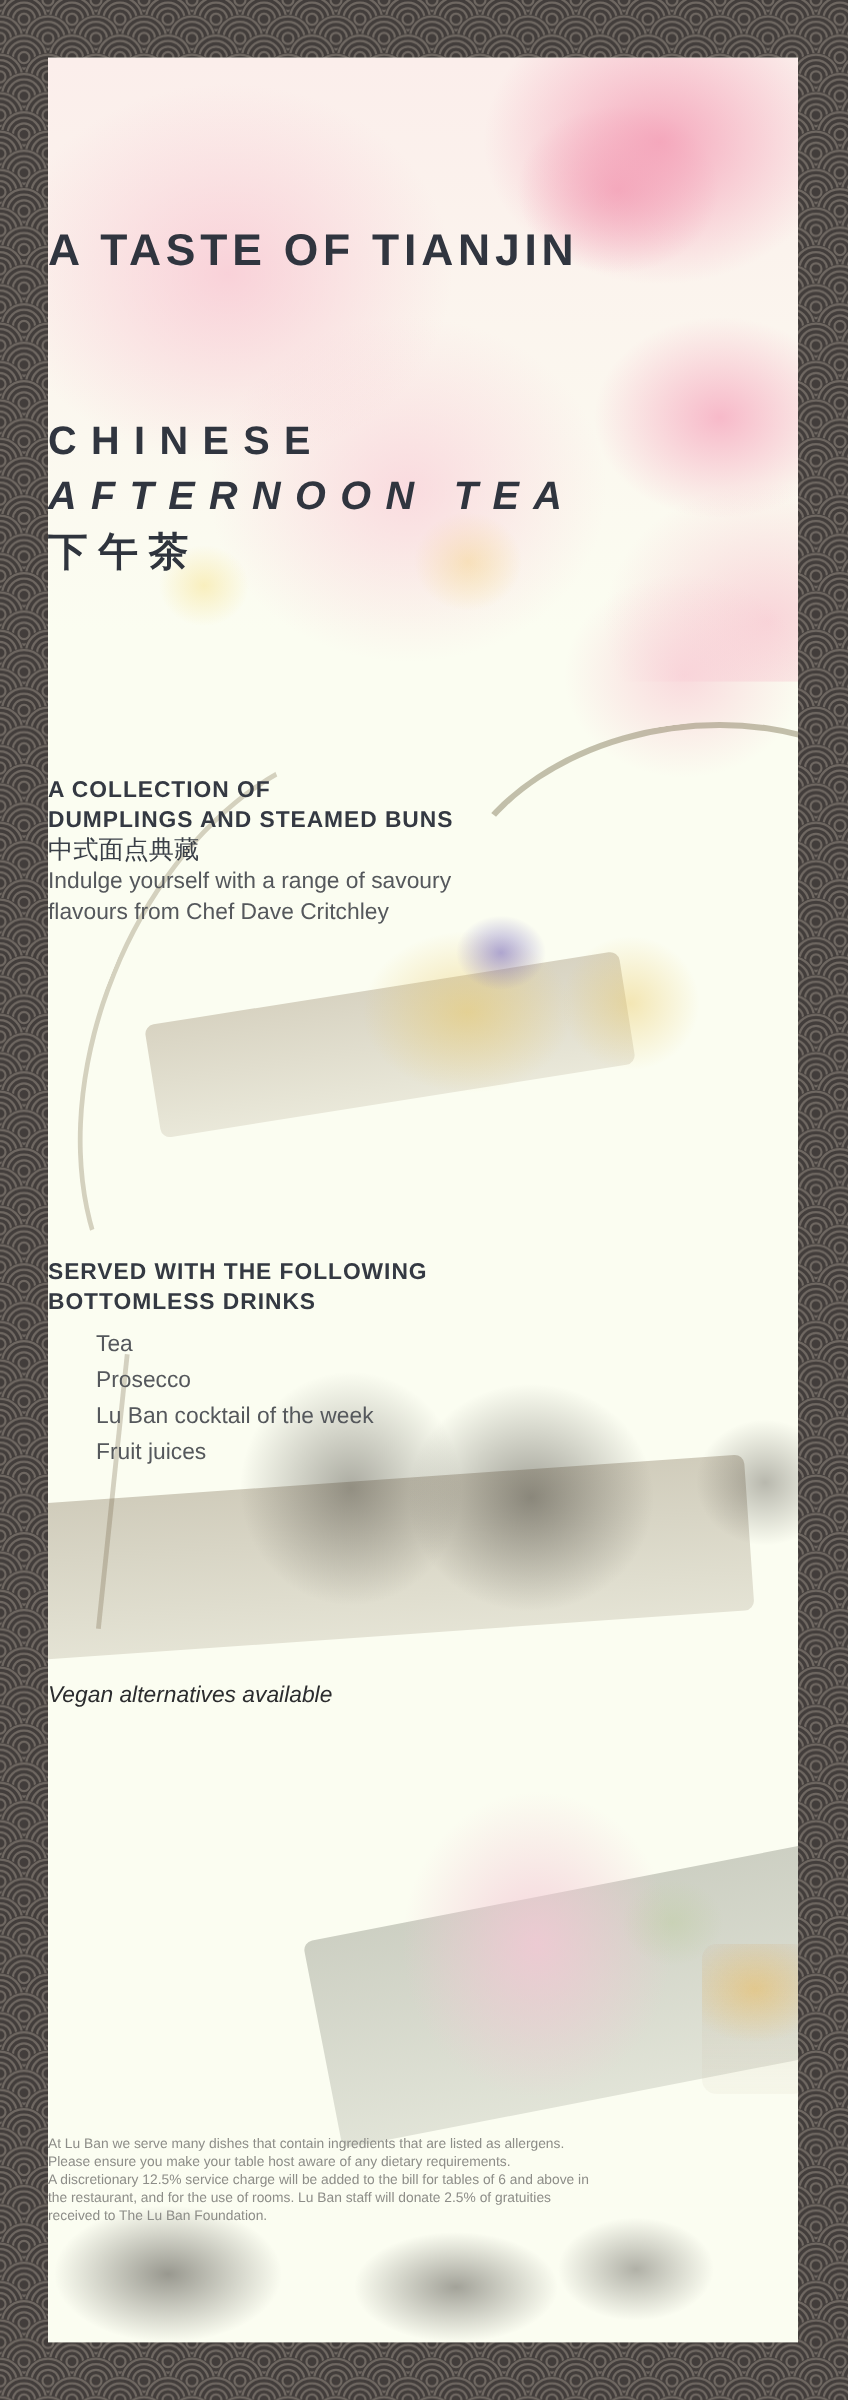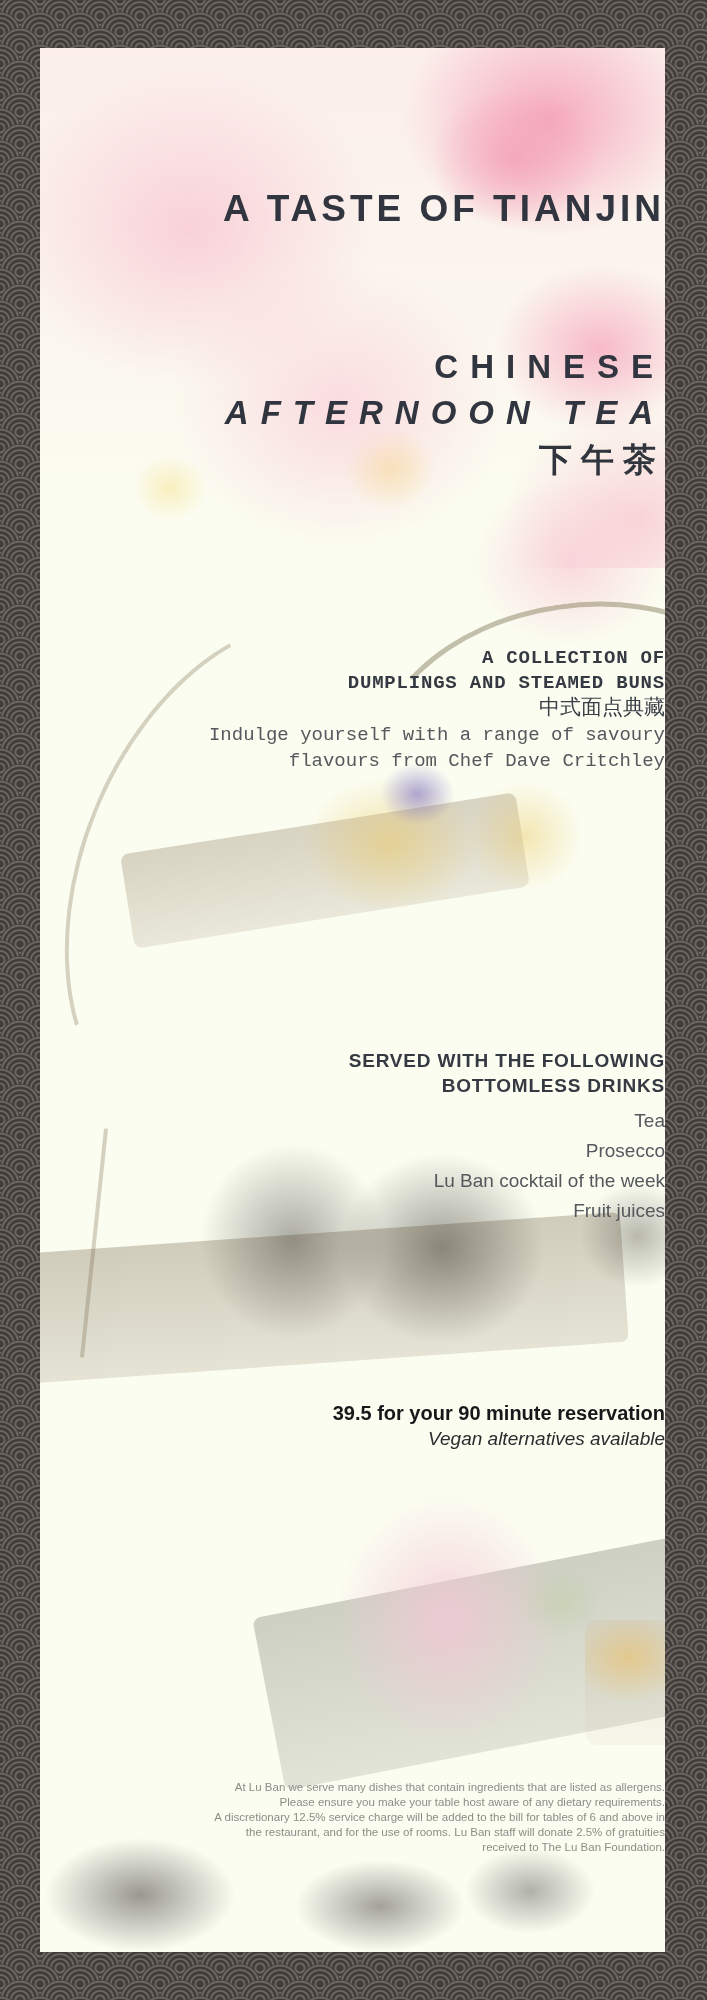--- a/index.html
+++ b/index.html
@@ -81,34 +81,34 @@
       linear-gradient(rgba(210,200,180,.35), rgba(210,200,180,.12)); }
 
   .pot-1 { left:5px;   top:1790px; width:190px; height:114px;
     background:radial-gradient(closest-side, rgba(55,52,46,.5), rgba(55,52,46,0)); }
   .pot-2 { left:255px; top:1812px; width:170px; height:92px;
     background:radial-gradient(closest-side, rgba(55,52,46,.45), rgba(55,52,46,0)); }
   .pot-3 { left:425px; top:1800px; width:130px; height:86px;
     background:radial-gradient(closest-side, rgba(55,52,46,.38), rgba(55,52,46,0)); }
 
   
-  .txt { position:absolute; left:0; right:0; text-align:right; z-index:2; }
+  .txt { position:absolute; left:0; right:0; text-align:left; z-index:2; }
   .poster-title { top:140px; font-size:37px; font-weight:bold; letter-spacing:4px; color:#30353f; }
   .sub1 { top:300px; font-size:33px; font-weight:bold; letter-spacing:12px; color:#30353f; }
   .sub2 { top:346px; font-size:33px; font-weight:bold; letter-spacing:12px; color:#30353f;font-style:italic; }
   .sub-cn { top:390px; font-size:33px; font-weight:bold; letter-spacing:9px; color:#2f343d; }
 
   .sec-head { font-size:19px; font-weight:bold; letter-spacing:.8px; color:#343942; line-height:25px; }
   .sec-cn   { font-size:21px; color:#3a3f47; line-height:26px; }
   .sec-body { font-size:19px; color:#55585c; line-height:26px; }
 
-  .section-dumplings { top:598px;font-family:Liberation Mono, monospace; }
+  .section-dumplings { top:598px; }
   .section-sweets    { top:826px; }
   .section-drinks    { top:1000px; }
-  .drink-list { margin-top:8px; }
+  .drink-list { margin-top:8px;margin-left:40px; }
   .drink-item { font-size:19px; color:#55585c; line-height:30px; }
 
   .pricing { top:1352px; }
   .price-main { font-size:20px; font-weight:bold; color:#17181a; line-height:26px; }
   .price-note { font-size:19px; font-style:italic; color:#2b2c2e; line-height:26px; }
 
   .logo-block { top:1672px; }
   .logo-row { display:inline-flex; align-items:flex-start; }
   .logo-wordmark {
     font-size:48px; font-weight:bold; letter-spacing:2px; line-height:52px;
@@ -198,21 +198,20 @@
       <div class="sec-head">BOTTOMLESS DRINKS</div>
       <div class="drink-list">
         <div class="drink-item">Tea</div>
         <div class="drink-item">Prosecco</div>
         <div class="drink-item">Lu Ban cocktail of the week</div>
         <div class="drink-item">Fruit juices</div>
       </div>
     </div>
 
     <div class="txt pricing">
-      <div class="price-main">39.5 for your 90 minute reservation</div>
       <div class="price-note">Vegan alternatives available</div>
     </div>
 
 
     <div class="txt footer">
       <span>At Lu Ban we serve many dishes that contain ingredients that are listed as allergens.</span>
       <span>Please ensure you make your table host aware of any dietary requirements.</span>
       <span>A discretionary 12.5% service charge will be added to the bill for tables of 6 and above in</span>
       <span>the restaurant, and for the use of rooms. Lu Ban staff will donate 2.5% of gratuities</span>
       <span>received to The Lu Ban Foundation.</span>

